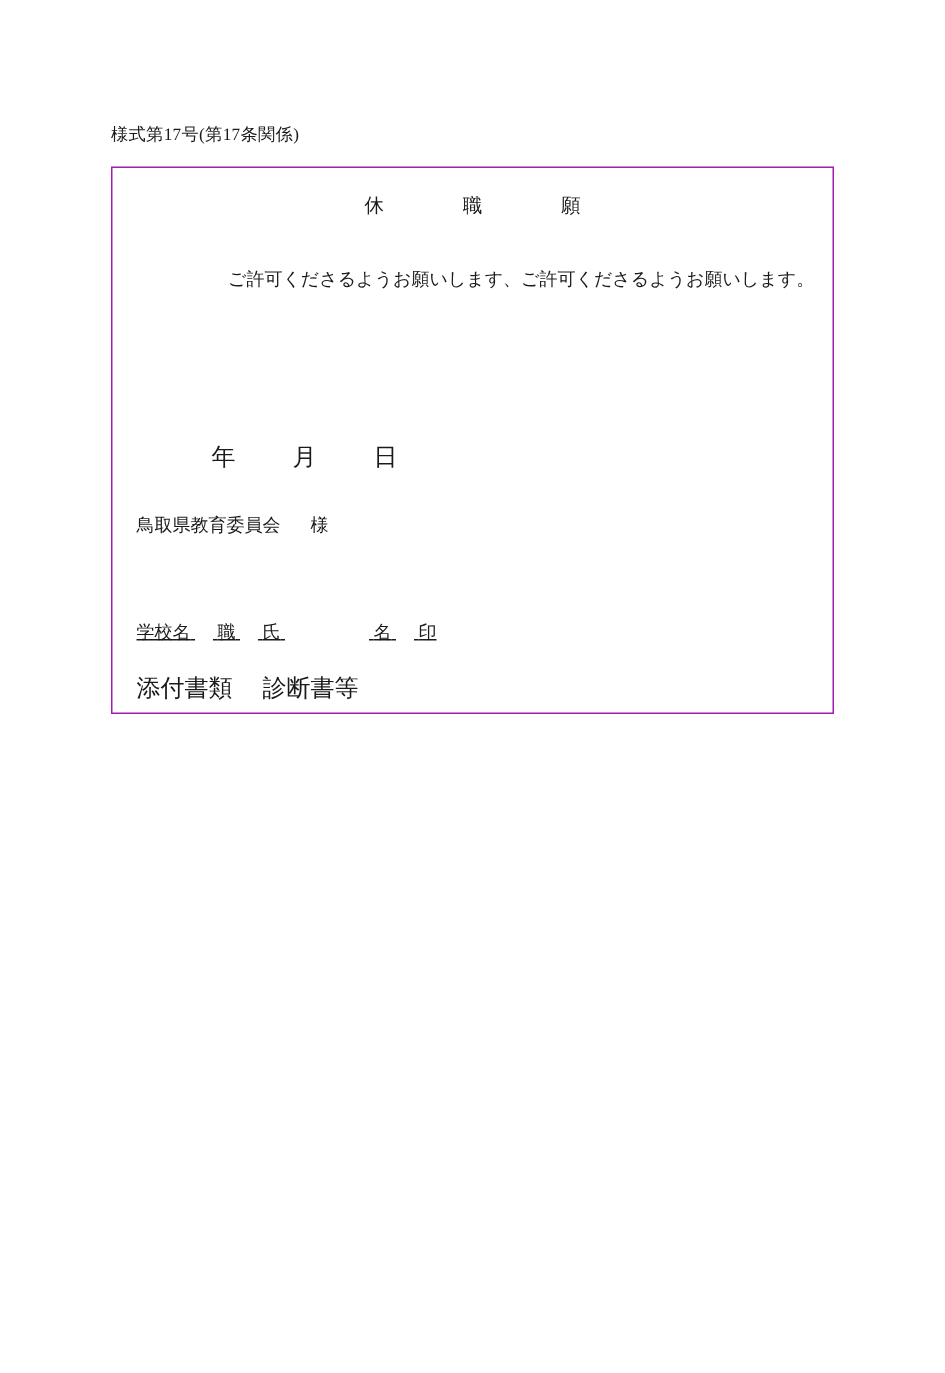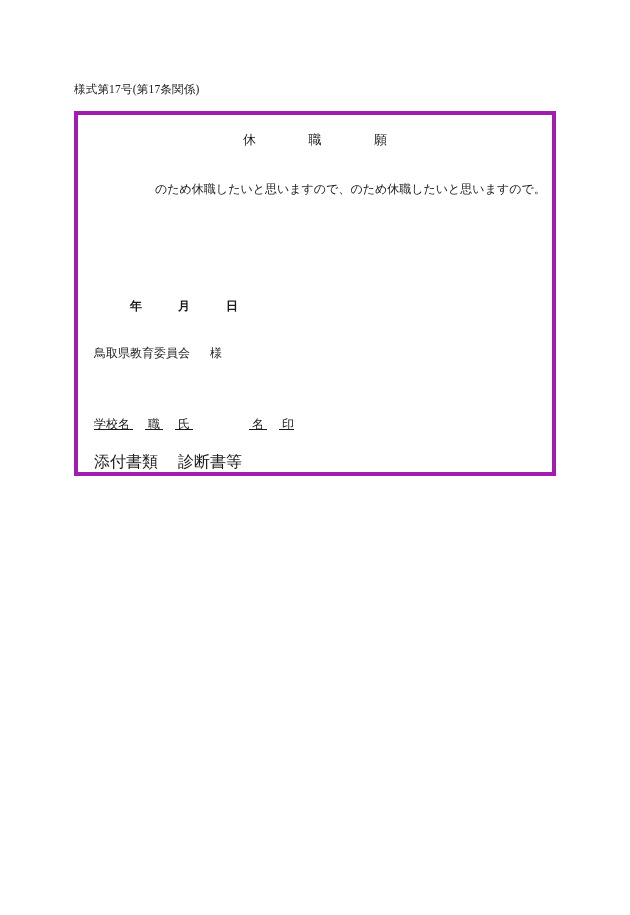--- a/index.html
+++ b/index.html
@@ -35,21 +35,21 @@
     white-space: nowrap;
   }
 
   
   .form-box {
     position: absolute;
     left: 74px;
     top: 111px;
     width: 482px;
     height: 365px;
-    border: 4px solid #a21caf;
+    border: 1px solid #a21caf;
     box-sizing: border-box;
     background: #ffffff;
   }
 
   .title-line {
     position: absolute;
     left: 0;
     top: 16px;
     width: 100%;
     text-align: center;
@@ -68,25 +68,24 @@
     font-size: 12px;
     white-space: nowrap;
   }
   .reason-line .blank {
     display: inline-block;
     width: 0px;
   }
 
   .date-line {
     position: absolute;
-    left: 52px;
+    left: 66px;
     top: 183px;
-    font-size: 12px;
+    font-size: 16px;
     white-space: nowrap;
-    font-weight: bold;
   }
   .date-line .gap {
     display: inline-block;
     width: 30px;
   }
 
   .addressee-line {
     position: absolute;
     left: 16px;
     top: 230px;
@@ -133,21 +132,21 @@
     <div class="title-line">
       <span>休</span>
       <span class="sp"></span>
       <span>職</span>
       <span class="sp"></span>
       <span>願</span>
     </div>
 
     <div class="reason-line">
       <span class="blank"></span>
-      <span>のため休職したいと思いますので、のため休職したいと思いますので。</span>
+      <span>ご許可くださるようお願いします、ご許可くださるようお願いします。</span>
     </div>
 
     <div class="date-line">
       <span>年</span>
       <span class="gap"></span>
       <span>月</span>
       <span class="gap"></span>
       <span>日</span>
     </div>
 

